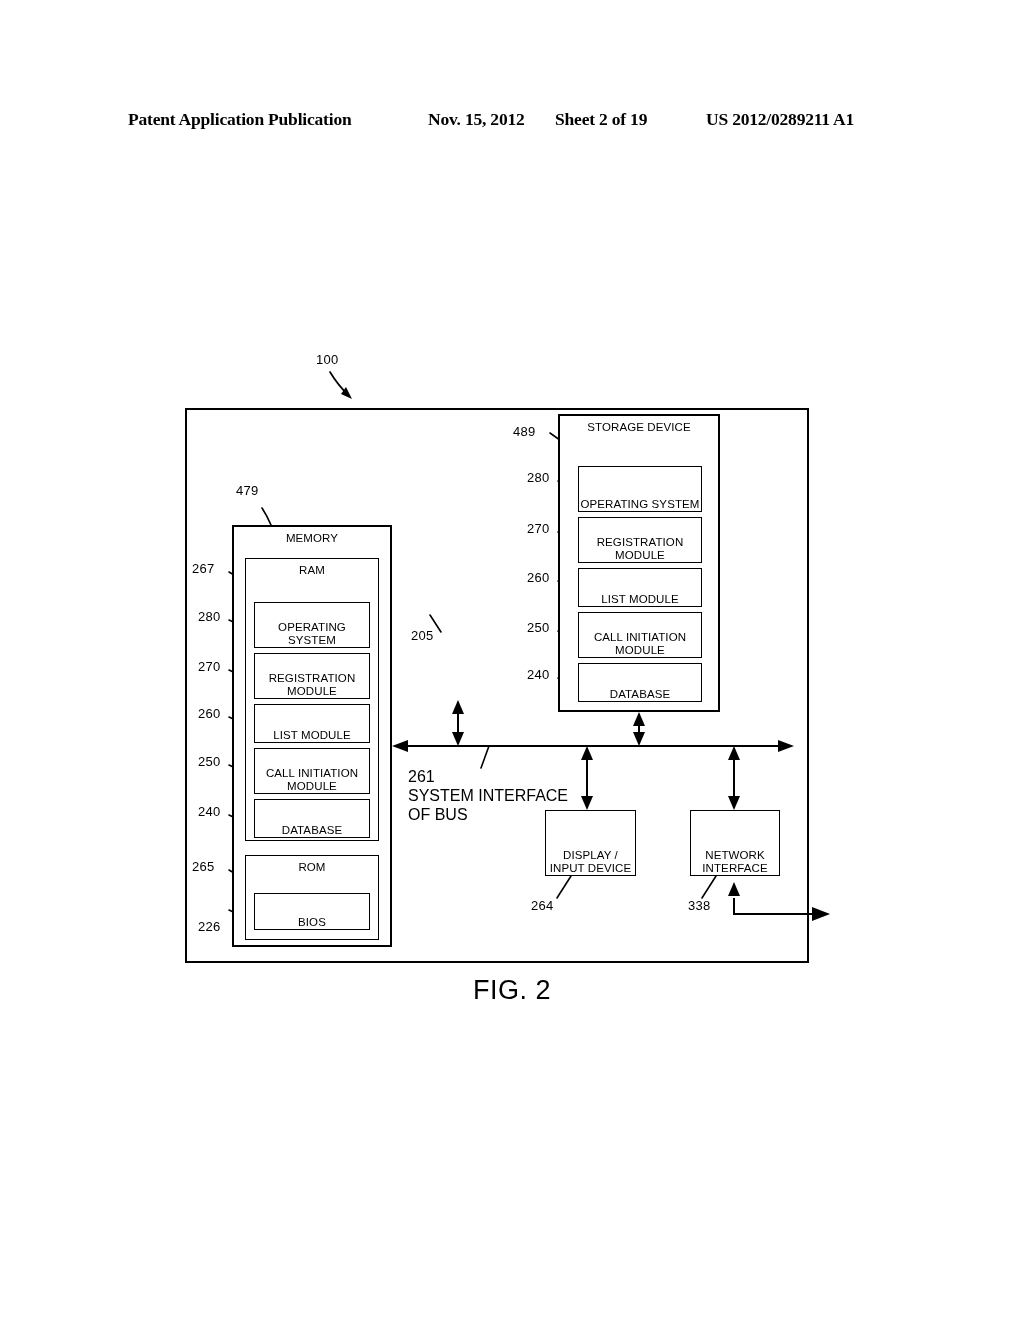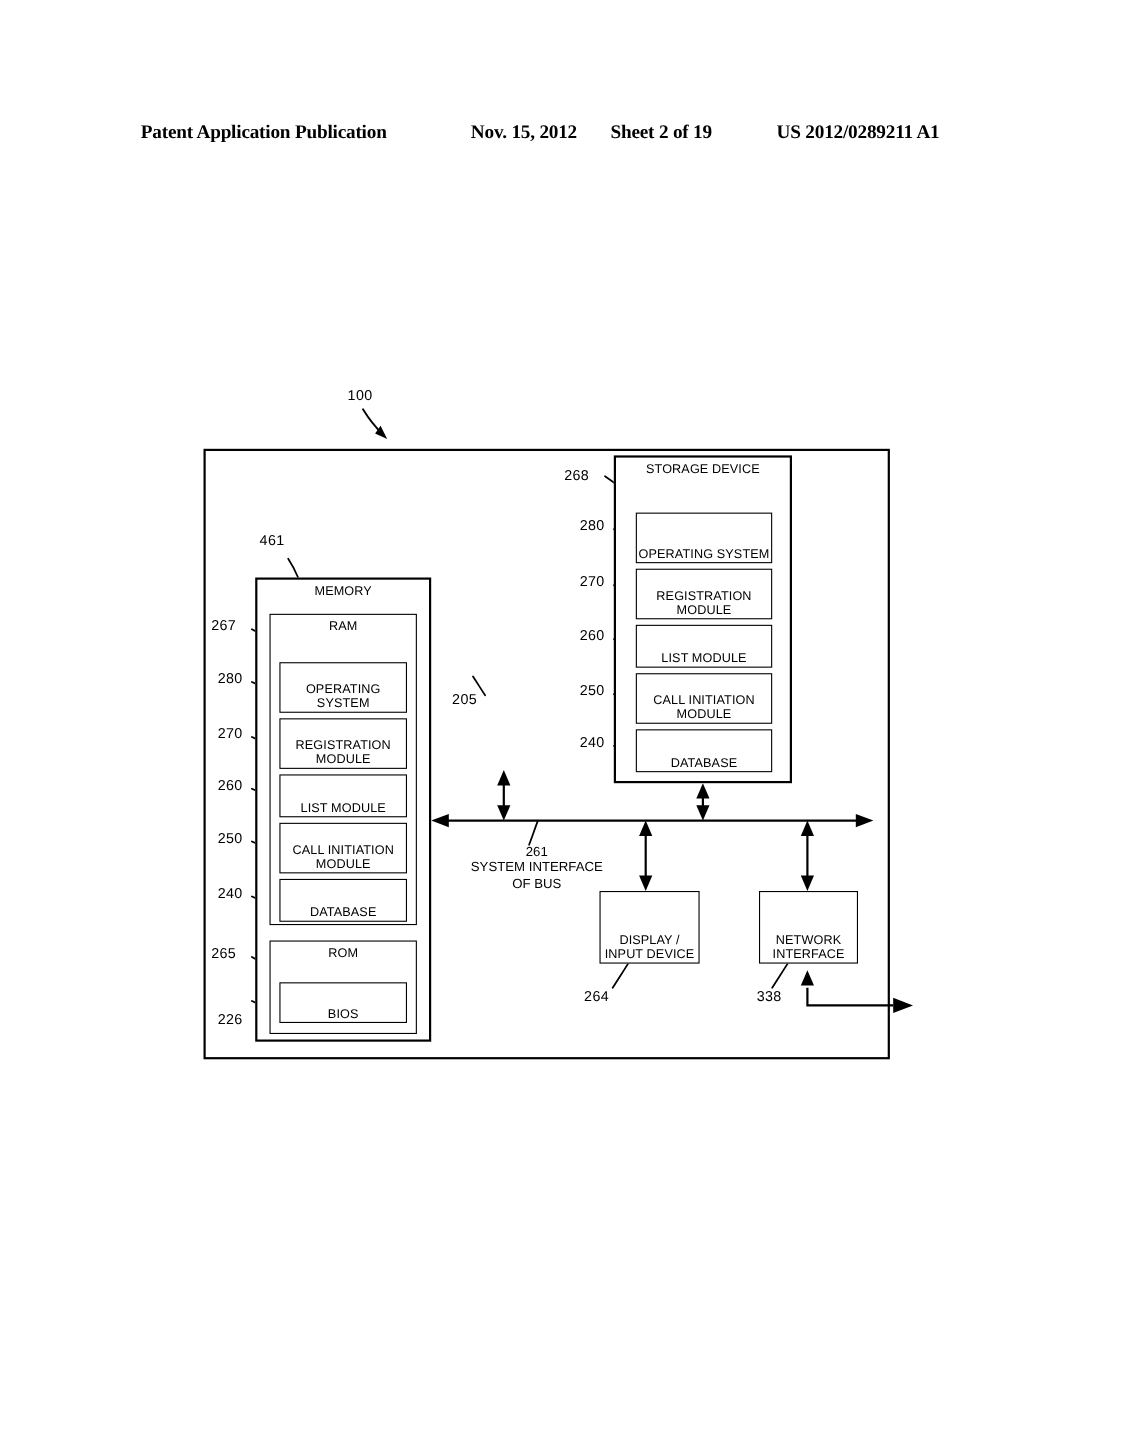--- a/index.html
+++ b/index.html
@@ -69,22 +69,22 @@
   .ref {
     position: absolute;
     font-size: 13px;
     letter-spacing: 0.3px;
     white-space: nowrap;
   }
 
   
   .bus-caption {
     position: absolute;
-    font-size: 12px;
-    text-align: center;
+    font-size: 16px;
+    text-align: left;
     line-height: 1.2;
     white-space: nowrap;
   }
 
   
   #fig-caption {
     position: absolute;
     left: 0;
     top: 975px;
     width: 1024px;
@@ -252,34 +252,35 @@
   </div>
 
   <div class="bus-caption" style="left:408px; top:767px; width:160px;">
     <div>261</div>
     <div>SYSTEM INTERFACE</div>
     <div>OF BUS</div>
   </div>
 
   <span class="ref" style="left:316px; top:352px;">100</span>
 
-  <span class="ref" style="left:236px; top:483px;">461</span>
+  <span class="ref" style="left:236px; top:483px;">479</span>
   <span class="ref" style="left:192px; top:561px;">267</span>
   <span class="ref" style="left:198px; top:609px;">280</span>
   <span class="ref" style="left:198px; top:659px;">270</span>
   <span class="ref" style="left:198px; top:706px;">260</span>
   <span class="ref" style="left:198px; top:754px;">250</span>
   <span class="ref" style="left:198px; top:804px;">240</span>
   <span class="ref" style="left:192px; top:859px;">265</span>
   <span class="ref" style="left:198px; top:919px;">226</span>
 
-  <span class="ref" style="left:513px; top:424px;">268</span>
+  <span class="ref" style="left:513px; top:424px;">489</span>
   <span class="ref" style="left:527px; top:470px;">280</span>
   <span class="ref" style="left:527px; top:521px;">270</span>
   <span class="ref" style="left:527px; top:570px;">260</span>
   <span class="ref" style="left:527px; top:620px;">250</span>
   <span class="ref" style="left:527px; top:667px;">240</span>
 
   <span class="ref" style="left:411px; top:600px;margin-top:28px;">205</span>
   <span class="ref" style="left:531px; top:898px;text-align:right;">264</span>
   <span class="ref" style="left:688px; top:898px;">338</span>
 
+  <div id="fig-caption">FIG. 2</div>
 </div>
 
 </body></html>

